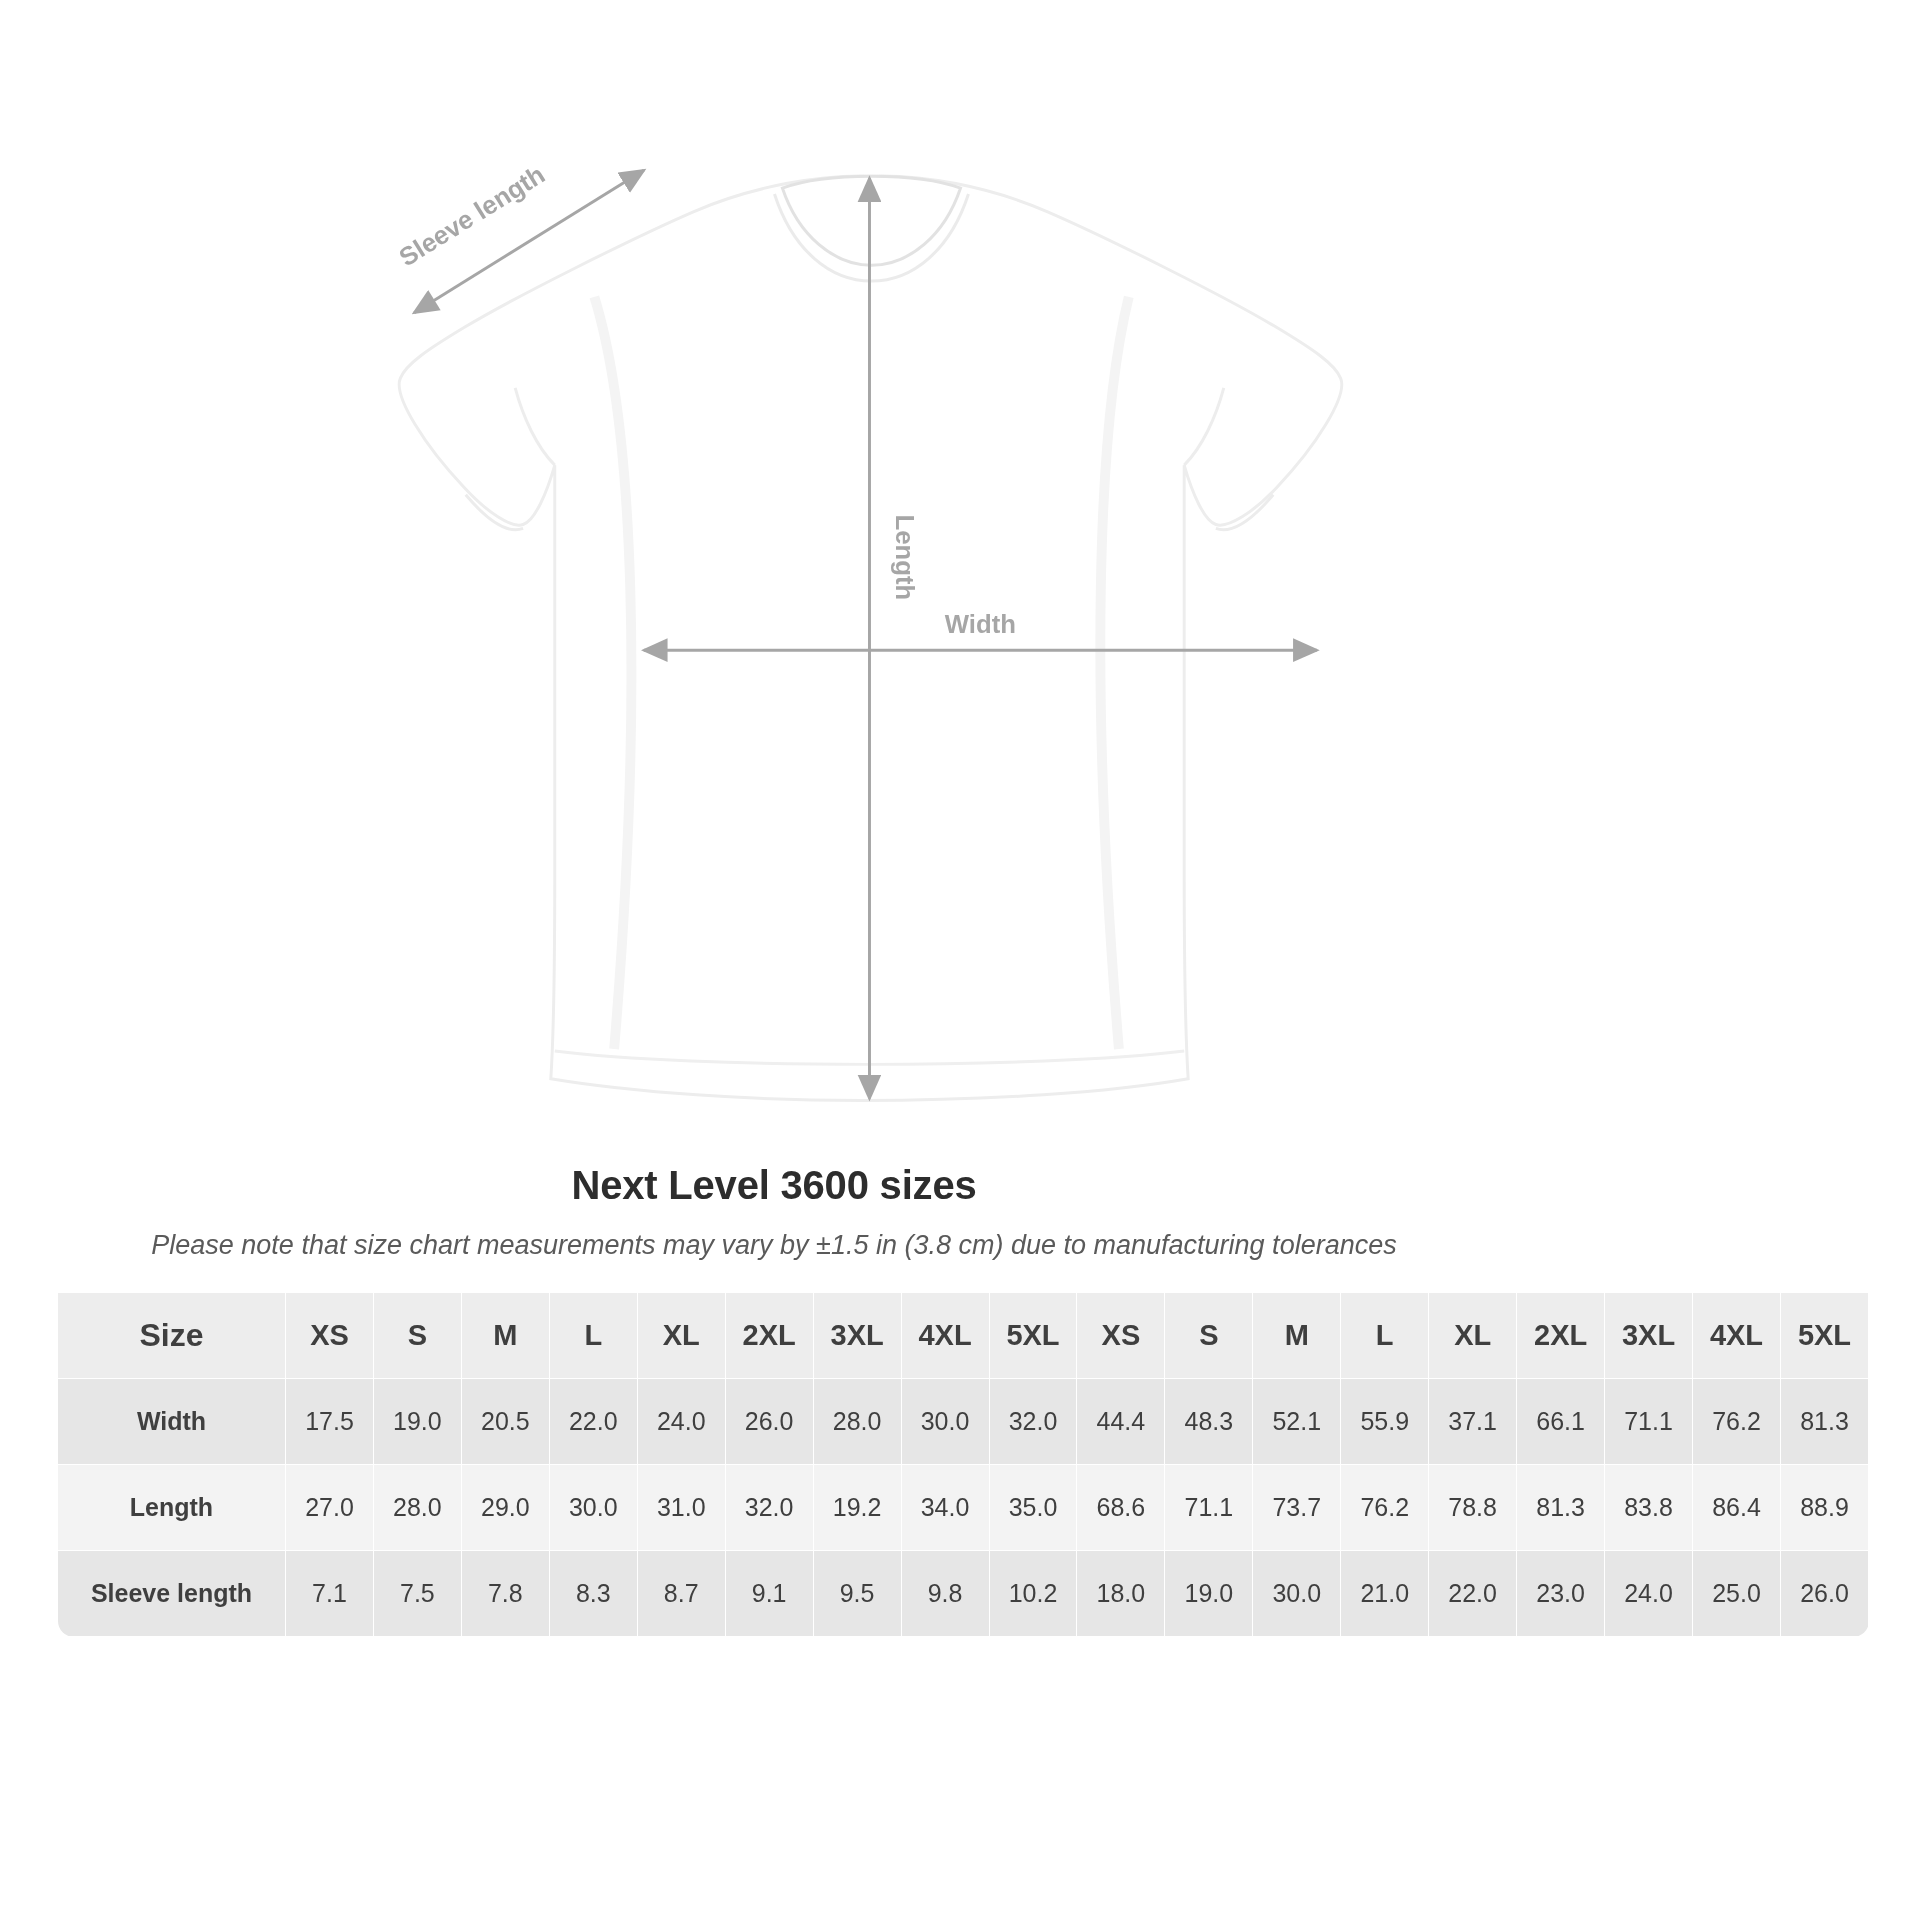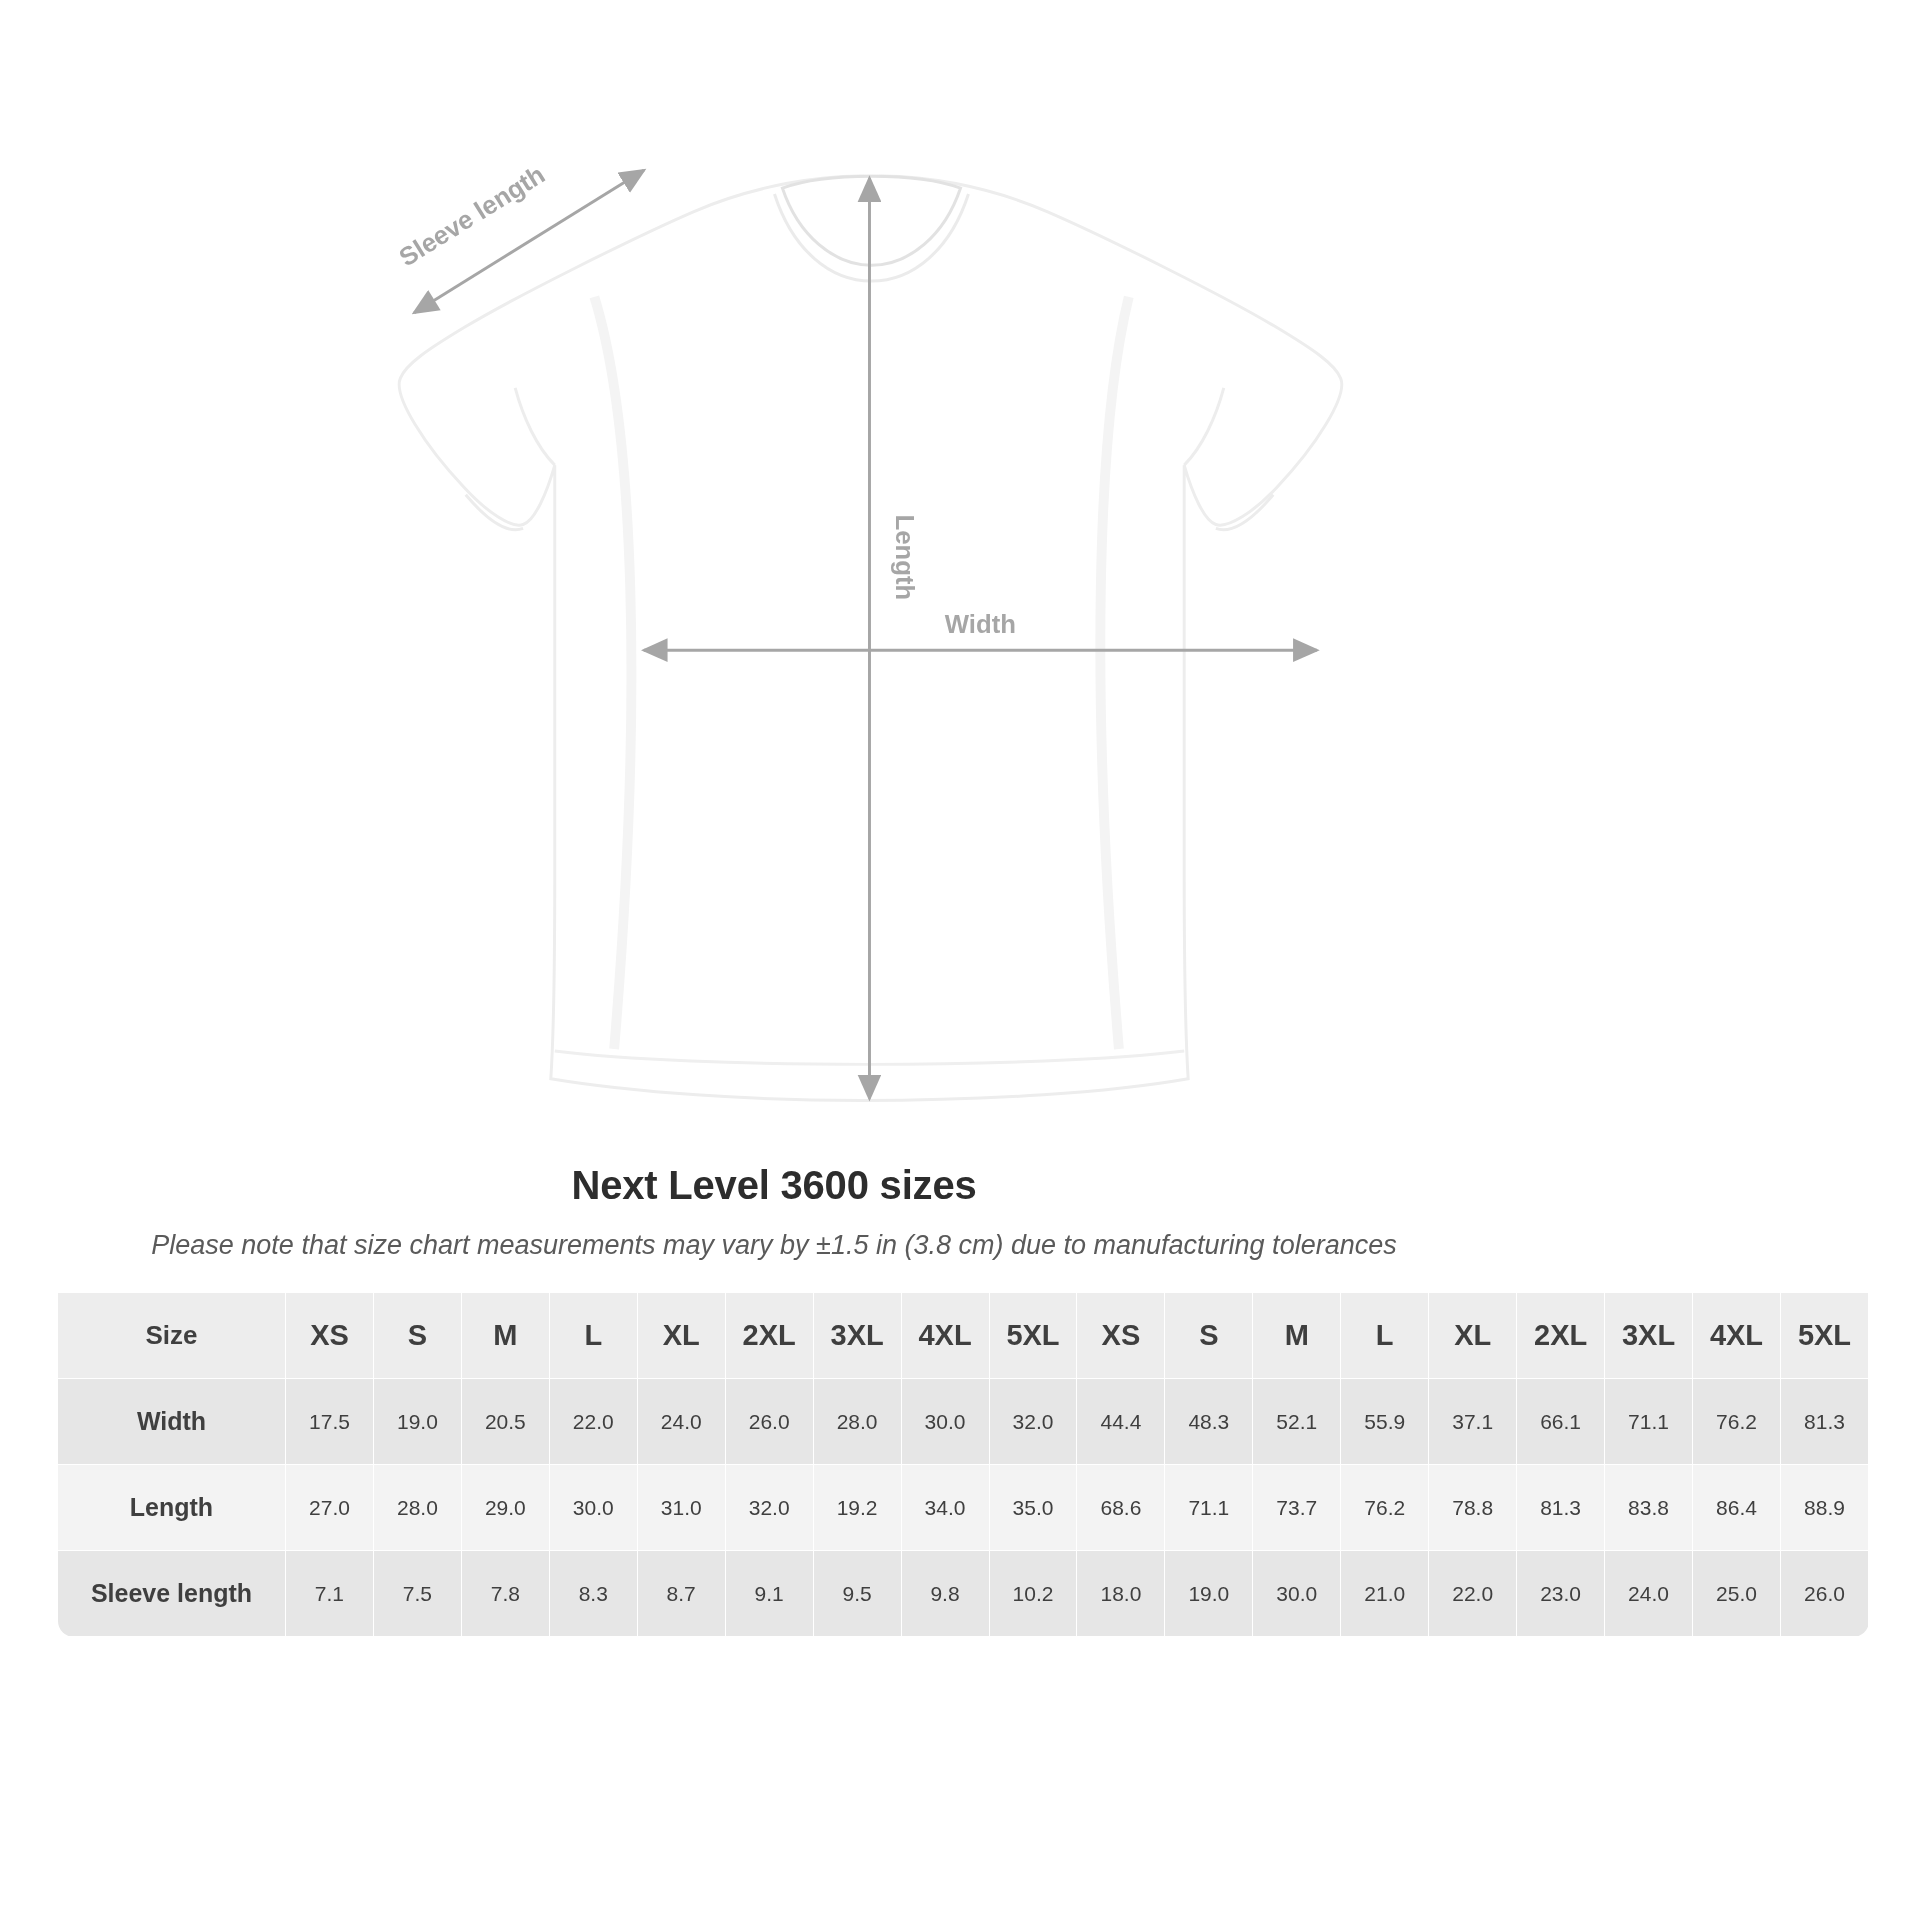--- a/index.html
+++ b/index.html
@@ -89,21 +89,21 @@
   .corner-cell {
     background: #e9e9e9;
   }
 
   
   .row-size td {
     background: #ededed;
     height: 85px;
   }
   .row-size .rowlabel {
-    font-size: 26px;
+    font-size: 32px;
     font-weight: bold;
     color: #3f3f3f;
   }
   .row-size .sizecell {
     font-size: 29px;
     font-weight: bold;
     color: #3f3f3f;
   }
 
   
@@ -111,21 +111,21 @@
     height: 85px;
   }
   .row-data.shade td { background: #e6e6e6; }
   .row-data.light td { background: #f3f3f3; }
   .rowlabel {
     font-size: 25px;
     font-weight: bold;
     color: #3f3f3f;
   }
   .valcell {
-    font-size: 21px;
+    font-size: 25px;
     color: #3f3f3f;
   }
 
   
   .tl { border-top-left-radius: 16px; }
   .tr { border-top-right-radius: 16px; }
   .bl { border-bottom-left-radius: 16px; }
   .br { border-bottom-right-radius: 16px; }
 
   

